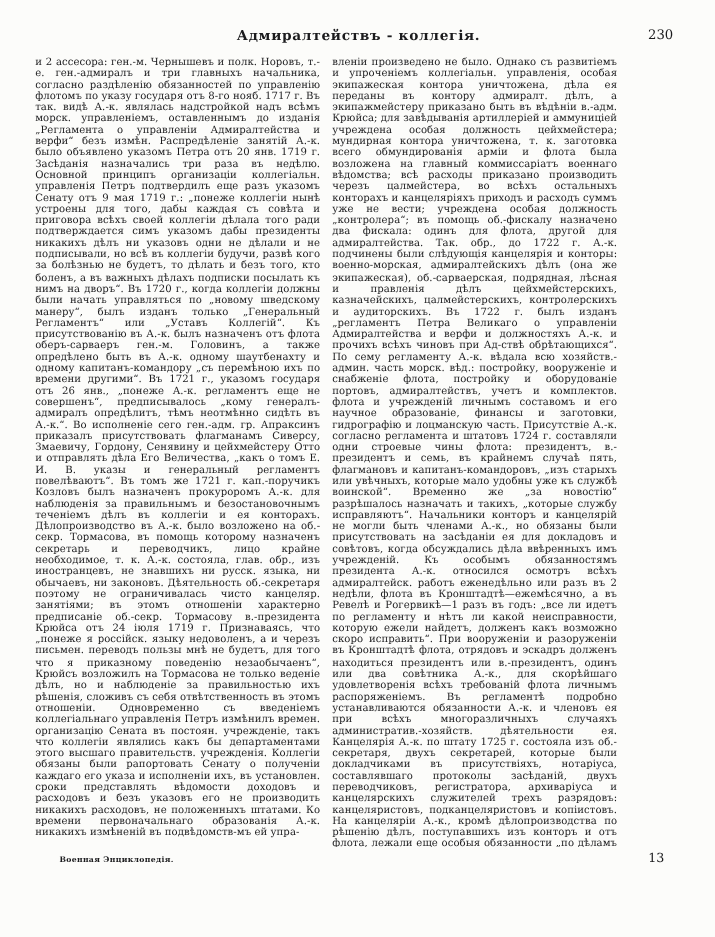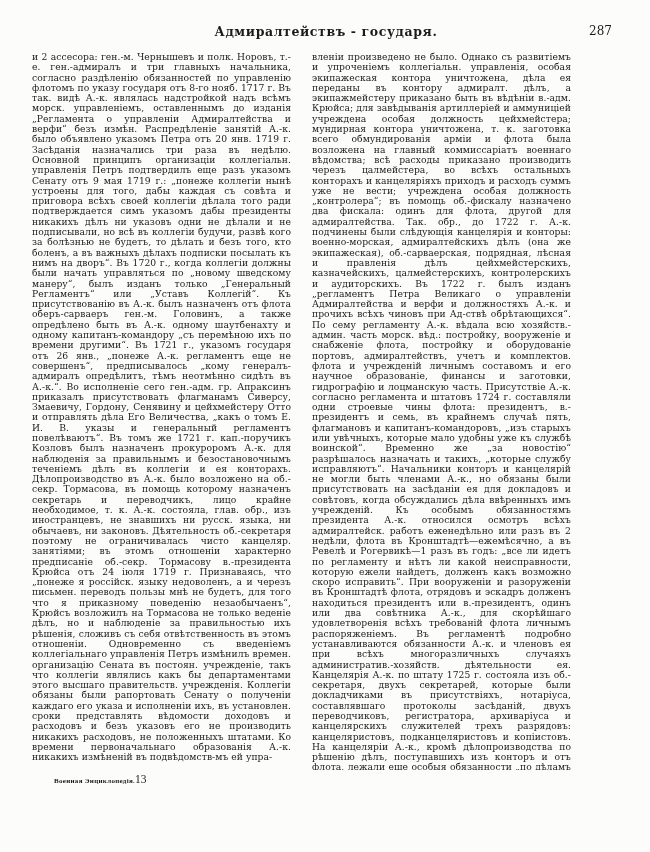--- a/index.html
+++ b/index.html
@@ -17,46 +17,45 @@
   .header-title {
     position: absolute; left: 0; right: 0; top: 0;
     text-align: center;
     font-size: 12.5px; font-weight: bold; letter-spacing: 0.6px;
   }
   .header-pagenum {
     position: absolute; right: 8px; top: 0;
     font-size: 12px;
   }
   .columns {
-    display: flex; gap: 21px;
+    display: flex; gap: 11px;
     height: 718px; overflow: hidden;
     margin-top: 8px;
   }
   .col {
     width: 259px; flex: 0 0 259px;
     text-align: justify;
     font-size: 9.2px; line-height: 10.3px;
     letter-spacing: 0.05px;
   }
   .col .it { }
   .footer {
-    display: flex; justify-content: flex-start; align-items: baseline;
+    display: flex; justify-content: space-between; align-items: baseline;
     margin-top: 3px;
-    font-family: Liberation Serif, serif;
   }
   .footer-imprint { font-size: 7px; font-weight: bold; margin-left: 22px; letter-spacing: 0.3px; }
   .footer-signature { font-size: 11.5px; margin-right: 16px; }
 </style>
 </head>
 <body>
 
 <div class="page">
   <div class="header">
-    <div class="header-title">Адмиралтействъ - государя.</div>
-    <div class="header-pagenum">287</div>
+    <div class="header-title">Адмиралтействъ - коллегія.</div>
+    <div class="header-pagenum">230</div>
   </div>
 
   <div class="columns">
     <div class="col"><span>и 2 ассесора: ген.-м. Чернышевъ и полк. Норовъ, т.-е. ген.-адмиралъ и три главныхъ начальника, согласно раздѣленію обязанностей по управленію флотомъ по указу государя отъ 8-го нояб. 1717 г. Въ так. видѣ А.-к. являлась надстройкой надъ всѣмъ морск. управленіемъ, оставленнымъ до изданія „Регламента о управленіи Адмиралтейства и верфи“ безъ измѣн. Распредѣленіе занятій А.-к. было объявлено указомъ Петра отъ 20 янв. 1719 г. Засѣданія назначались три раза въ недѣлю. Основной принципъ организаціи коллегіальн. управленія Петръ подтвердилъ еще разъ указомъ Сенату отъ 9 мая 1719 г.: „</span><span class="it">понеже коллегіи нынѣ устроены для того, дабы каждая съ совѣта и приговора всѣхъ своей коллегіи дѣлала</span><span> того ради подтверждается симъ указомъ дабы </span><span class="it">президенты никакихъ дѣлъ ни указовъ одни не дѣлали и не подписывали,</span><span> но всѣ въ коллегіи будучи, развѣ кого за болѣзнью не будетъ, то дѣлать и безъ того, кто боленъ, а въ важныхъ дѣлахъ </span><span class="it">подписки посылать къ нимъ на дворъ</span><span>“. Въ 1720 г., когда коллегіи должны были начать управляться по „новому шведскому манеру“, былъ изданъ только „Генеральный Регламентъ“ или „Уставъ Коллегій“. Къ присутствованію въ А.-к. былъ назначенъ отъ флота оберъ-сарваеръ ген.-м. Головинъ, а также опредѣлено быть въ А.-к. одному шаутбенахту и одному капитанъ-командору „съ перемѣною ихъ по времени другими“. Въ 1721 г., указомъ государя отъ 26 янв., „понеже А.-к. регламентъ еще не совершенъ“, предписывалось „кому генералъ-адмиралъ опредѣлитъ, тѣмъ неотмѣнно сидѣть въ А.-к.“. Во исполненіе сего ген.-адм. гр. Апраксинъ приказалъ присутствовать флагманамъ Сиверсу, Змаевичу, Гордону, Сенявину и цейхмейстеру Отто и отправлять дѣла Его Величества, „какъ о томъ Е. И. В. указы и генеральный регламентъ повелѣваютъ“. Въ томъ же 1721 г. кап.-поручикъ Козловъ былъ назначенъ прокуроромъ А.-к. для наблюденія за правильнымъ и безостановочнымъ теченіемъ дѣлъ въ коллегіи и ея конторахъ. Дѣлопроизводство въ А.-к. было возложено на об.-секр. Тормасова, въ помощь которому назначенъ секретарь и переводчикъ, лицо крайне необходимое, т. к. А.-к. состояла, глав. обр., изъ иностранцевъ, не знавшихъ ни русск. языка, ни обычаевъ, ни законовъ. Дѣятельность об.-секретаря поэтому не ограничивалась чисто канцеляр. занятіями; въ этомъ отношеніи характерно предписаніе об.-секр. Тормасову в.-президента Крюйса отъ 24 іюля 1719 г. Признаваясь, что „понеже я россійск. языку недоволенъ, а и черезъ письмен. переводъ пользы мнѣ не будетъ, для того что я приказному поведенію незаобычаенъ“, Крюйсъ возложилъ на Тормасова не только веденіе дѣлъ, но и наблюденіе за правильностью ихъ рѣшенія, сложивъ съ себя отвѣтственность въ этомъ отношеніи. Одновременно съ введеніемъ коллегіальнаго управленія Петръ измѣнилъ времен. организацію Сената въ постоян. учрежденіе, такъ что коллегіи являлись какъ бы департаментами этого высшаго правительств. учрежденія. Коллегіи обязаны были рапортовать Сенату о полученіи каждаго его указа и исполненіи ихъ, въ установлен. сроки представлять вѣдомости доходовъ и расходовъ и безъ указовъ его не производить никакихъ расходовъ, не положенныхъ штатами. Ко времени первоначальнаго образованія А.-к. никакихъ измѣненій въ подвѣдомств-мъ ей упра-</span></div>
     <div class="col"><span>вленіи произведено не было. Однако съ развитіемъ и упроченіемъ коллегіальн. управленія, особая экипажеская контора уничтожена, дѣла ея переданы въ контору адмиралт. дѣлъ, а экипажмейстеру приказано быть въ вѣдѣніи в.-адм. Крюйса; для завѣдыванія артиллеріей и аммуниціей учреждена особая должность цейхмейстера; мундирная контора уничтожена, т. к. заготовка всего обмундированія арміи и флота была возложена на главный коммиссаріатъ военнаго вѣдомства; всѣ расходы приказано производить черезъ </span><span class="it">цалмейстера</span><span>, во всѣхъ остальныхъ конторахъ и канцеляріяхъ приходъ и расходъ суммъ уже не вести; учреждена особая должность „</span><span class="it">контролера</span><span>“; въ помощь об.-фискалу назначено два фискала: одинъ для флота, другой для адмиралтейства. Так. обр., до 1722 г. А.-к. подчинены были слѣдующія канцелярія и конторы: военно-морская, адмиралтейскихъ дѣлъ (она же экипажеская), об.-сарваерская, подрядная, лѣсная и правленія дѣлъ цейхмейстерскихъ, казначейскихъ, цалмейстерскихъ, контролерскихъ и аудиторскихъ. Въ 1722 г. былъ изданъ „</span><span class="it">регламентъ Петра Великаго о управленіи Адмиралтейства и верфи и должностяхъ А.-к. и прочихъ всѣхъ чиновъ при Ад-ствѣ обрѣтающихся</span><span>“. По сему регламенту А.-к. вѣдала всю хозяйств.-админ. часть морск. вѣд.: постройку, вооруженіе и снабженіе флота, постройку и оборудованіе портовъ, адмиралтействъ, учетъ и комплектов. флота и учрежденій личнымъ составомъ и его научное образованіе, финансы и заготовки, гидрографію и лоцманскую часть. Присутствіе А.-к. согласно регламента и штатовъ 1724 г. составляли одни строевые чины флота: президентъ, в.-президентъ и семь, въ крайнемъ случаѣ пять, флагмановъ и капитанъ-командоровъ, „изъ старыхъ или увѣчныхъ, которые мало удобны уже къ службѣ воинской“. Временно же „за новостію“ разрѣшалось назначать и такихъ, „которые службу исправляютъ“. Начальники конторъ и канцелярій не могли быть членами А.-к., но обязаны были присутствовать на засѣданіи ея для докладовъ и совѣтовъ, когда обсуждались дѣла ввѣренныхъ имъ учрежденій. Къ особымъ обязанностямъ президента А.-к. относился осмотръ всѣхъ адмиралтейск. работъ еженедѣльно или разъ въ 2 недѣли, флота въ Кронштадтѣ—ежемѣсячно, а въ Ревелѣ и Рогервикѣ—1 разъ въ годъ: „все ли идетъ по регламенту и нѣтъ ли какой неисправности, которую ежели найдетъ, долженъ какъ возможно скоро исправить“. При вооруженіи и разоруженіи въ Кронштадтѣ флота, отрядовъ и эскадръ долженъ находиться президентъ или в.-президентъ, одинъ или два совѣтника А.-к., для скорѣйшаго удовлетворенія всѣхъ требованій флота личнымъ распоряженіемъ. Въ регламентѣ подробно устанавливаются обязанности А.-к. и членовъ ея при всѣхъ многоразличныхъ случаяхъ административ.-хозяйств. дѣятельности ея. Канцелярія А.-к. по штату 1725 г. состояла изъ об.-секретаря, двухъ секретарей, которые были докладчиками въ присутствіяхъ, нотаріуса, составлявшаго протоколы засѣданій, двухъ переводчиковъ, регистратора, архиваріуса и канцелярскихъ служителей трехъ разрядовъ: канцеляристовъ, подканцеляристовъ и копіистовъ. На канцеляріи А.-к., кромѣ дѣлопроизводства по рѣшенію дѣлъ, поступавшихъ изъ конторъ и отъ флота, лежали еще особыя обязанности „по дѣламъ секретнымъ“ (т.-е. военной подготовки), по производству всѣхъ чиновъ</span></div>
   </div>
 
   <div class="footer">
     <div class="footer-imprint">Военная Энциклопедія.</div>
     <div class="footer-signature">13</div>

